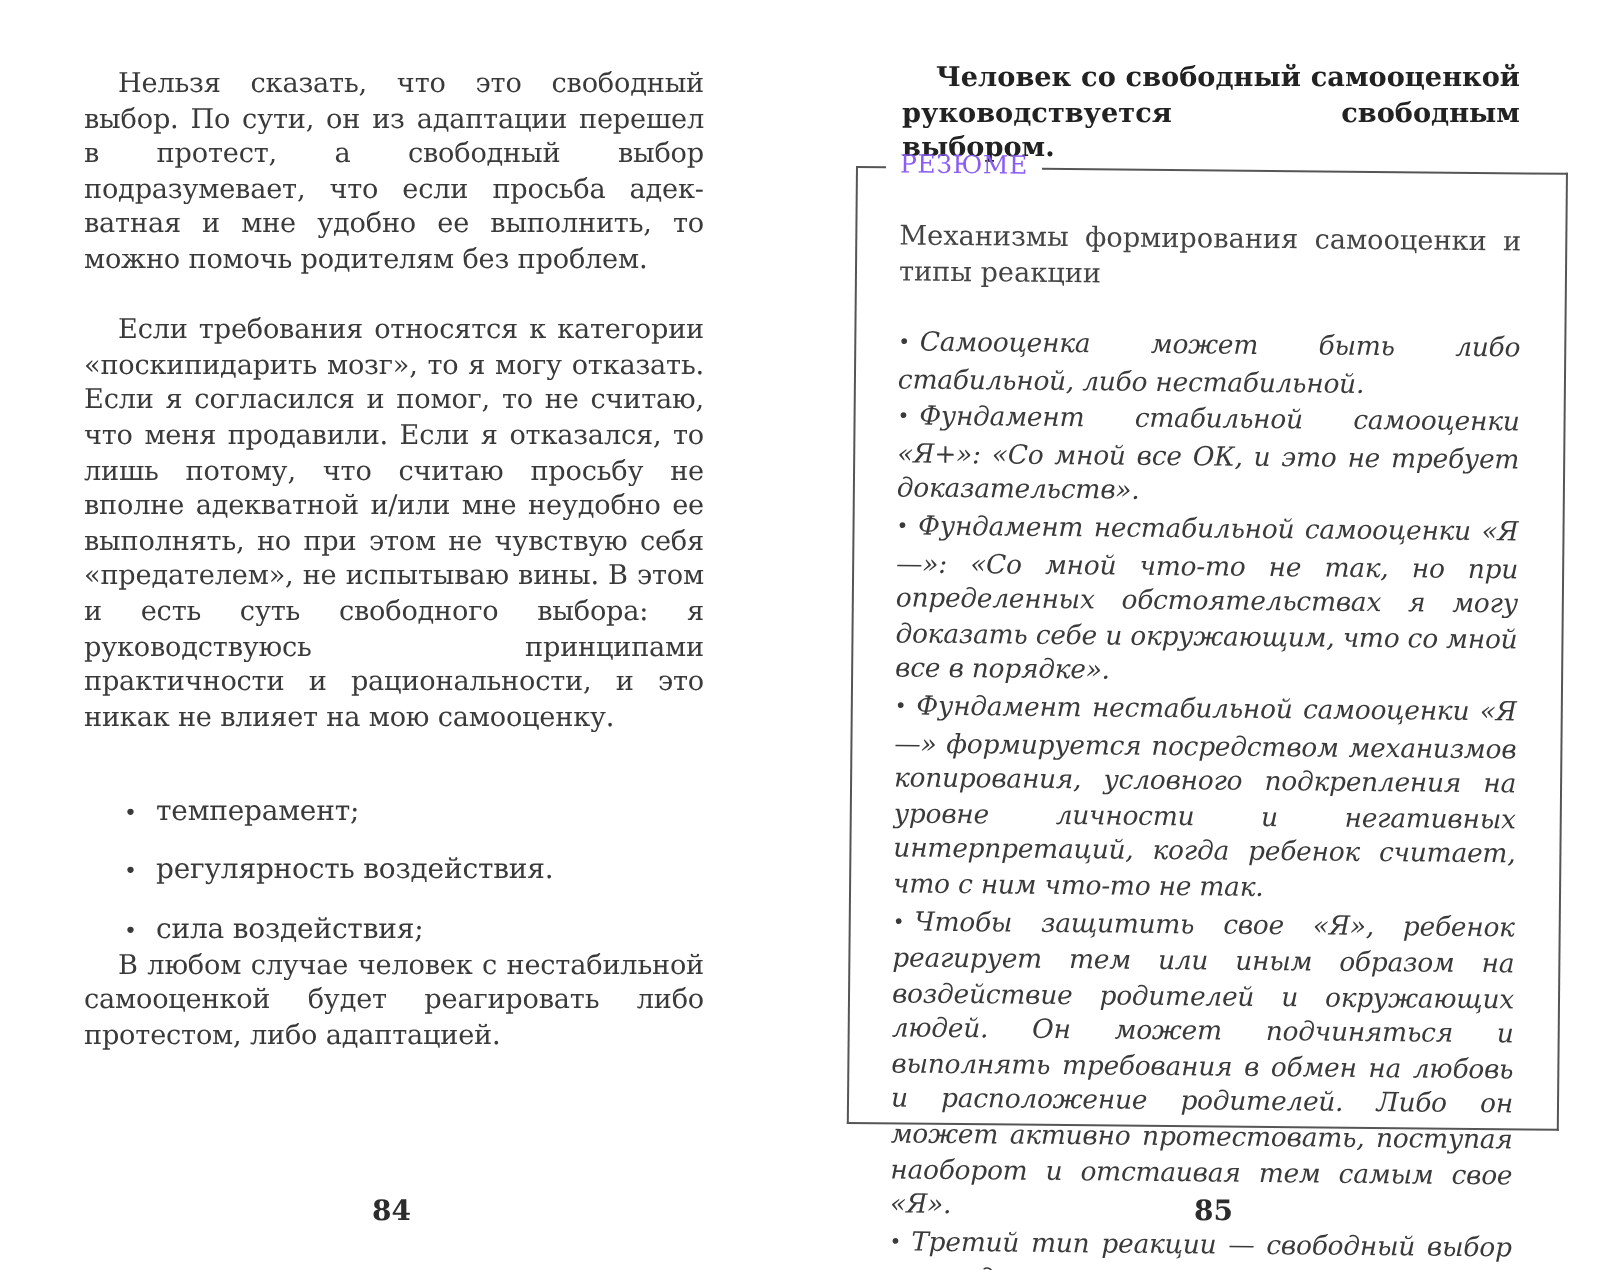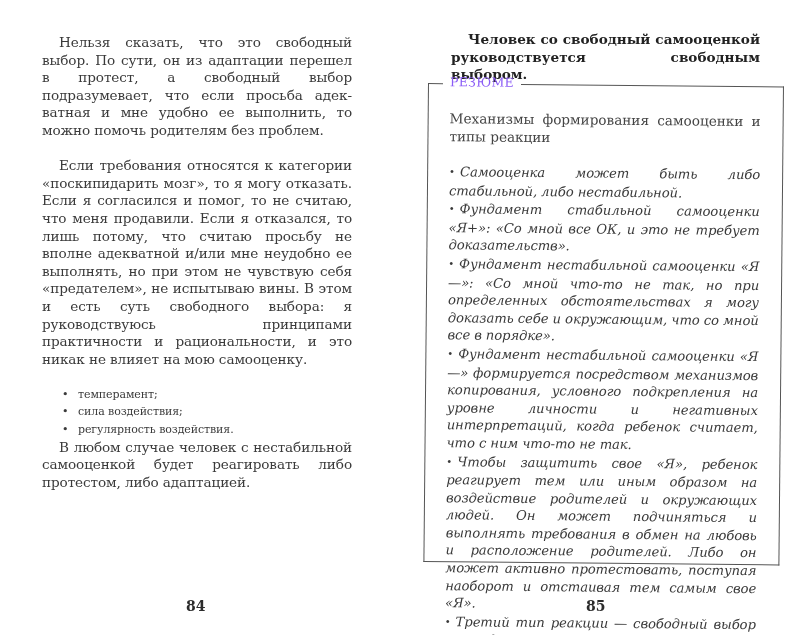--- a/index.html
+++ b/index.html
@@ -11,21 +11,21 @@
   .page-left { left: 0; width: 400px; }
   .page-right { left: 400px; width: 400px; }
   .text {
     font-size: 13.6px; line-height: 17.6px; text-align: justify; hyphens: manual;
     letter-spacing: -0.1px;
   }
   .left-col { position: absolute; left: 42px; width: 310px; top: 34px; }
   .p { margin: 0; text-indent: 17px; }
   .gap { height: 17.6px; }
   ul.crit { list-style: none; margin: 0; padding: 0; }
-  ul.crit li { position: relative; padding-left: 36px; font-size: 11px; line-height: 17.6px; }
+  ul.crit li { position: relative; padding-left: 36px; font-size: 14px; line-height: 17.6px; margin-top: 12px; }
   ul.crit li::before { content: "•"; position: absolute; left: 20px; font-size: 11px; }
   .pagenum { position: absolute; font-weight: bold; font-size: 14px; color: #2c2c2c; }
   .bold-lead {
     position: absolute; left: 51px; width: 309px; top: 31px; font-weight: bold; color: #222;
     font-size: 13.6px; line-height: 17.6px; text-align: justify; margin: 0; text-indent: 17px;
   }
   .box {
     position: absolute; left: 28px; top: 83px; width: 354px; height: 478px;
     border: 1.4px solid #555; border-top: none;
     transform: rotate(0.55deg); transform-origin: left top;
@@ -52,22 +52,22 @@
 <body>
 
 <div class="page page-left">
   <div class="left-col text">
     <p class="p">Нельзя сказать, что это свободный выбор. По сути, он из адаптации перешел в протест, а свобод­ный выбор подразумевает, что если просьба адек­ватная и мне удобно ее выполнить, то можно помочь родителям без проблем.</p>
     <div class="gap"></div>
     <p class="p">Если требования относятся к категории «поски­пидарить мозг», то я могу отказать. Если я согла­сился и помог, то не считаю, что меня продави­ли. Если я отказался, то лишь потому, что считаю просьбу не вполне адекватной и/или мне неудоб­но ее выполнять, но при этом не чувствую себя «предателем», не испытываю вины. В этом и есть суть свободного выбора: я руководствуюсь прин­ципами практичности и рациональности, и это никак не влияет на мою самооценку.</p>
     <div class="gap"></div>
     <ul class="crit">
       <li>темперамент;</li>
+      <li>регулярность воздействия.</li>
       <li>сила воздействия;</li>
-      <li>регулярность воздействия.</li>
     </ul>
     <p class="p">В любом случае человек с нестабильной само­оценкой будет реагировать либо протестом, либо адаптацией.</p>
   </div>
   <div class="pagenum" style="left:186px; top:598px;">84</div>
 </div>
 
 <div class="page page-right">
   <p class="bold-lead">Человек со свободный самооценкой руко­водствуется свободным выбором.</p>
 
   <div class="box">
@@ -78,14 +78,14 @@
     <ul class="box-list">
       <li><span class="bul">•</span><span>Самооценка может быть либо стабильной, либо не­стабильной.</span></li>
       <li><span class="bul">•</span><span>Фундамент стабильной самооценки «Я+»: «Со мной все ОК, и это не требует доказательств».</span></li>
       <li><span class="bul">•</span><span>Фундамент нестабильной самооценки «Я—»: «Со мной что-то не так, но при определенных обстоя­тельствах я могу доказать себе и окружающим, что со мной все в порядке».</span></li>
       <li><span class="bul">•</span><span>Фундамент нестабильной самооценки «Я—» форми­руется посредством механизмов копирования, услов­ного подкрепления на уровне личности и негативных интерпретаций, когда ребенок считает, что с ним что-то не так.</span></li>
       <li><span class="bul">•</span><span>Чтобы защитить свое «Я», ребенок реагирует тем или иным образом на воздействие родителей и окру­жающих людей. Он может подчиняться и выполнять требования в обмен на любовь и расположение родите­лей. Либо он может активно протестовать, поступая наоборот и отстаивая тем самым свое «Я».</span></li>
       <li><span class="bul">•</span><span>Третий тип реакции — свободный выбор — карди­нально отличается от протеста и адаптации, так как ориентирован на конкретную ситуацию, а не на желание защитить свою самооценку.</span></li>
     </ul>
   </div>
 
-  <div class="pagenum" style="left:186px; top:598px;">85</div>
+  <div class="pagenum" style="left:197px; top:598px;">85</div>
 </div>
 
 </body></html>

